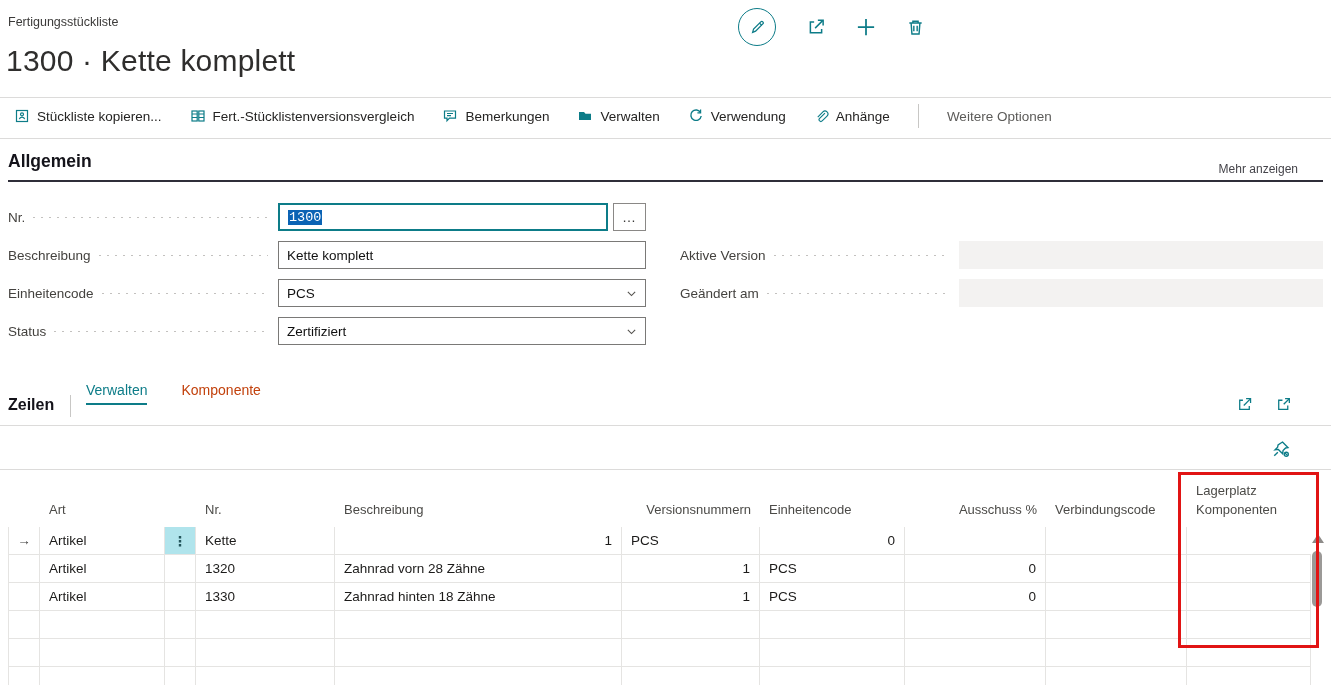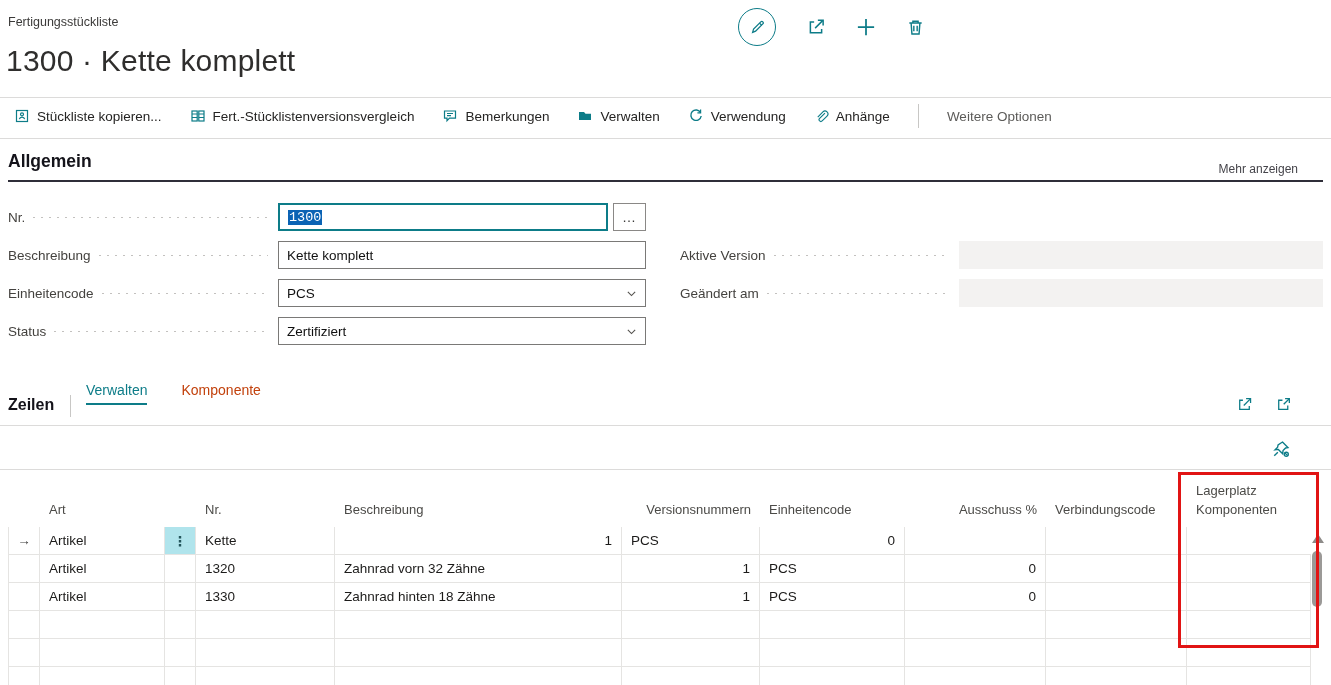--- a/index.html
+++ b/index.html
@@ -291,21 +291,21 @@
       <div class="dc num">0</div>
       <div class="dc"></div>
       <div class="dc"></div>
     </div>
 
     <div class="trow drow">
       <div class="dc"></div>
       <div class="dc">Artikel</div>
       <div class="dc menu"></div>
       <div class="dc">1320</div>
-      <div class="dc">Zahnrad vorn 32 Zähne</div>
+      <div class="dc">Zahnrad vorn 28 Zähne</div>
       <div class="dc num">1</div>
       <div class="dc">PCS</div>
       <div class="dc num">0</div>
       <div class="dc"></div>
       <div class="dc"></div>
     </div>
 
     <div class="trow drow">
       <div class="dc"></div>
       <div class="dc">Artikel</div>

